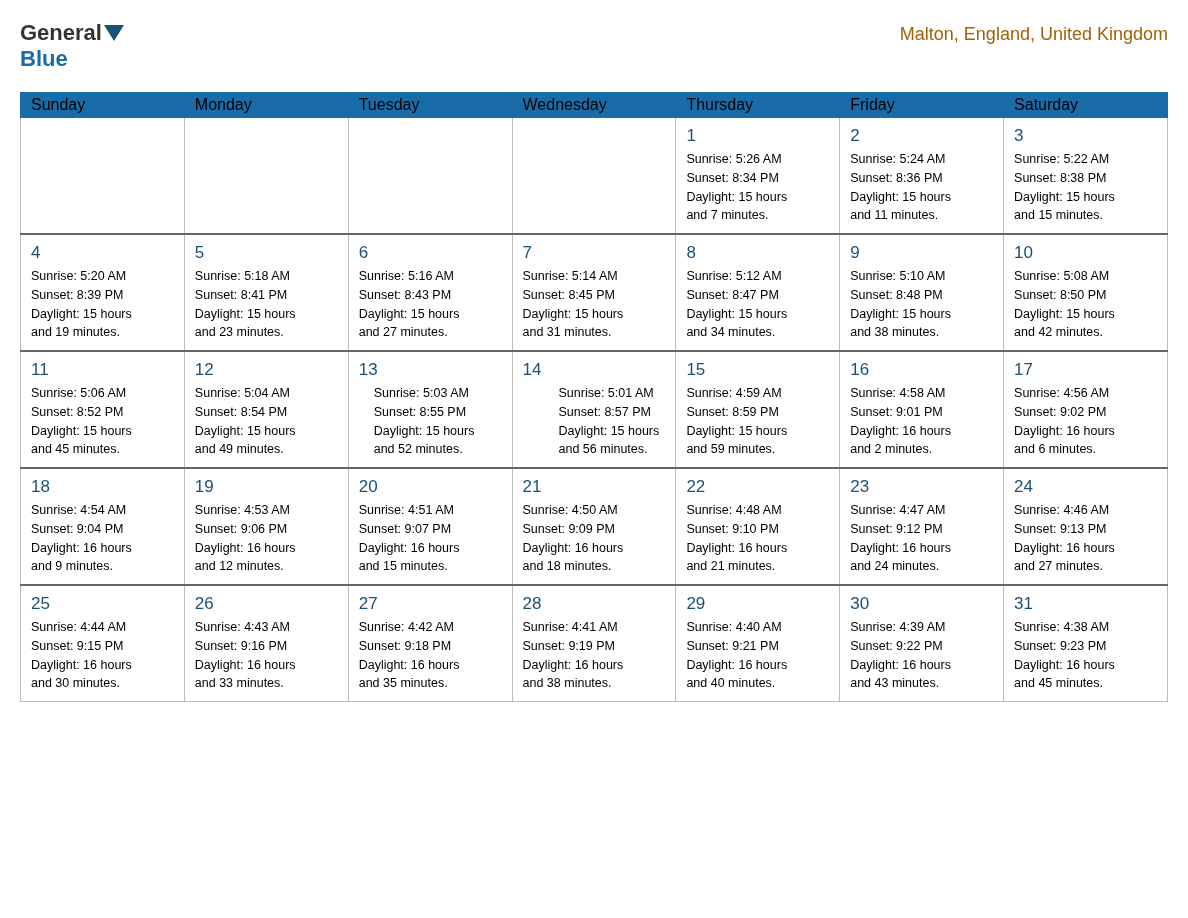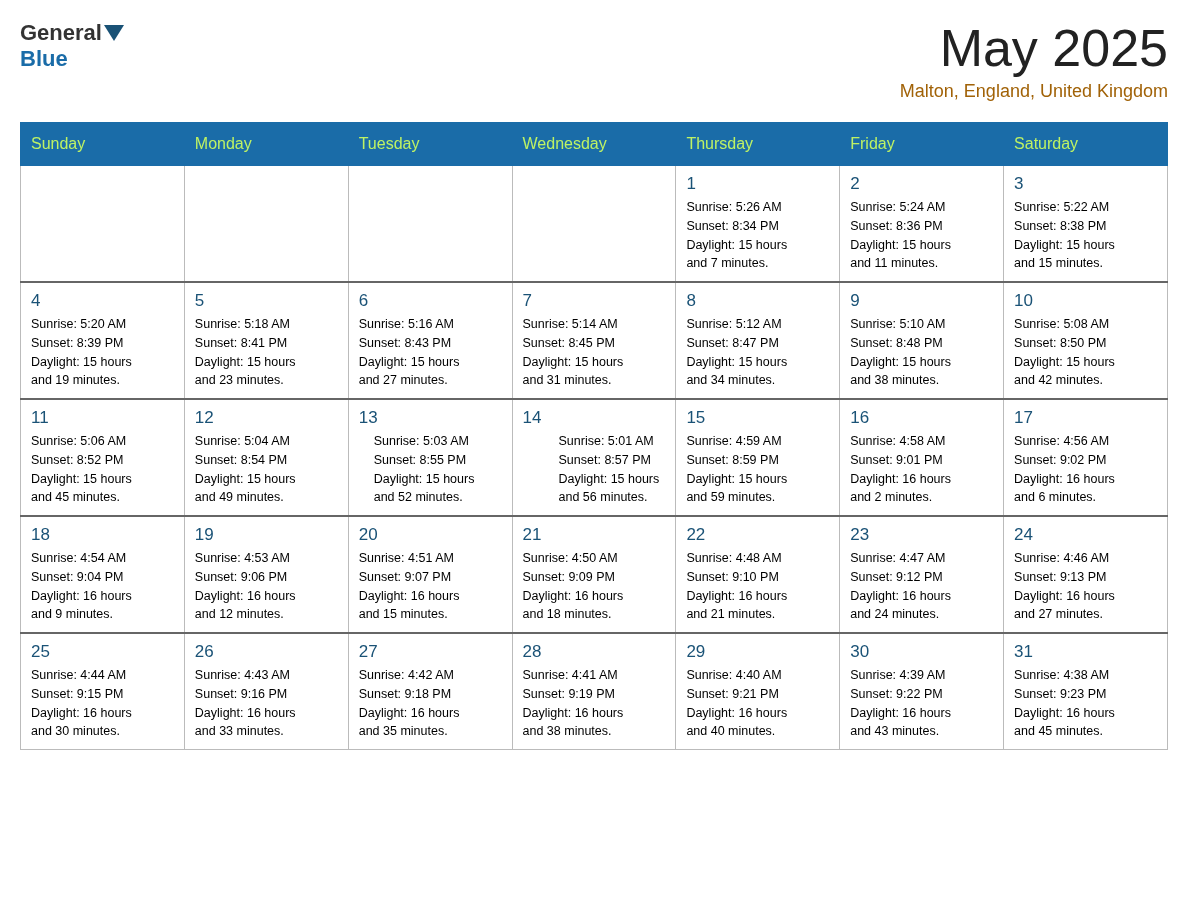--- a/index.html
+++ b/index.html
@@ -59,24 +59,24 @@
       color: #a16207;
       margin-top: 4px;
     }
     .calendar {
       width: 100%;
       border-collapse: collapse;
       border: 1px solid #999;
     }
     .calendar th {
       background-color: #1a6ca8;
-      color: #bef264;
+      color: #000000;
       font-size: 16px;
       font-weight: normal;
-      padding: 12px 10px;
+      padding: 3px 10px;
       text-align: left;
       border: 1px solid #1a6ca8;
     }
     .calendar td {
       vertical-align: top;
       border: 1px solid #bbb;
       padding: 8px 10px;
       width: calc(100% / 7);
       min-height: 110px;
       height: 110px;
@@ -107,21 +107,20 @@
   <div class="logo-wrapper">
     <div class="logo-line1">
       <span class="logo-text-general">General</span>
       <span class="logo-triangle"></span>
     </div>
     <div>
       <span class="logo-text-blue">Blue</span>
     </div>
   </div>
   <div class="title-block">
-    <div class="month-year">May 2025</div>
     <div class="location">Malton, England, United Kingdom</div>
   </div>
 </div>
 
 <table class="calendar">
   <thead>
     <tr>
     <th>Sunday</th>
         <th>Monday</th>
         <th>Tuesday</th>

